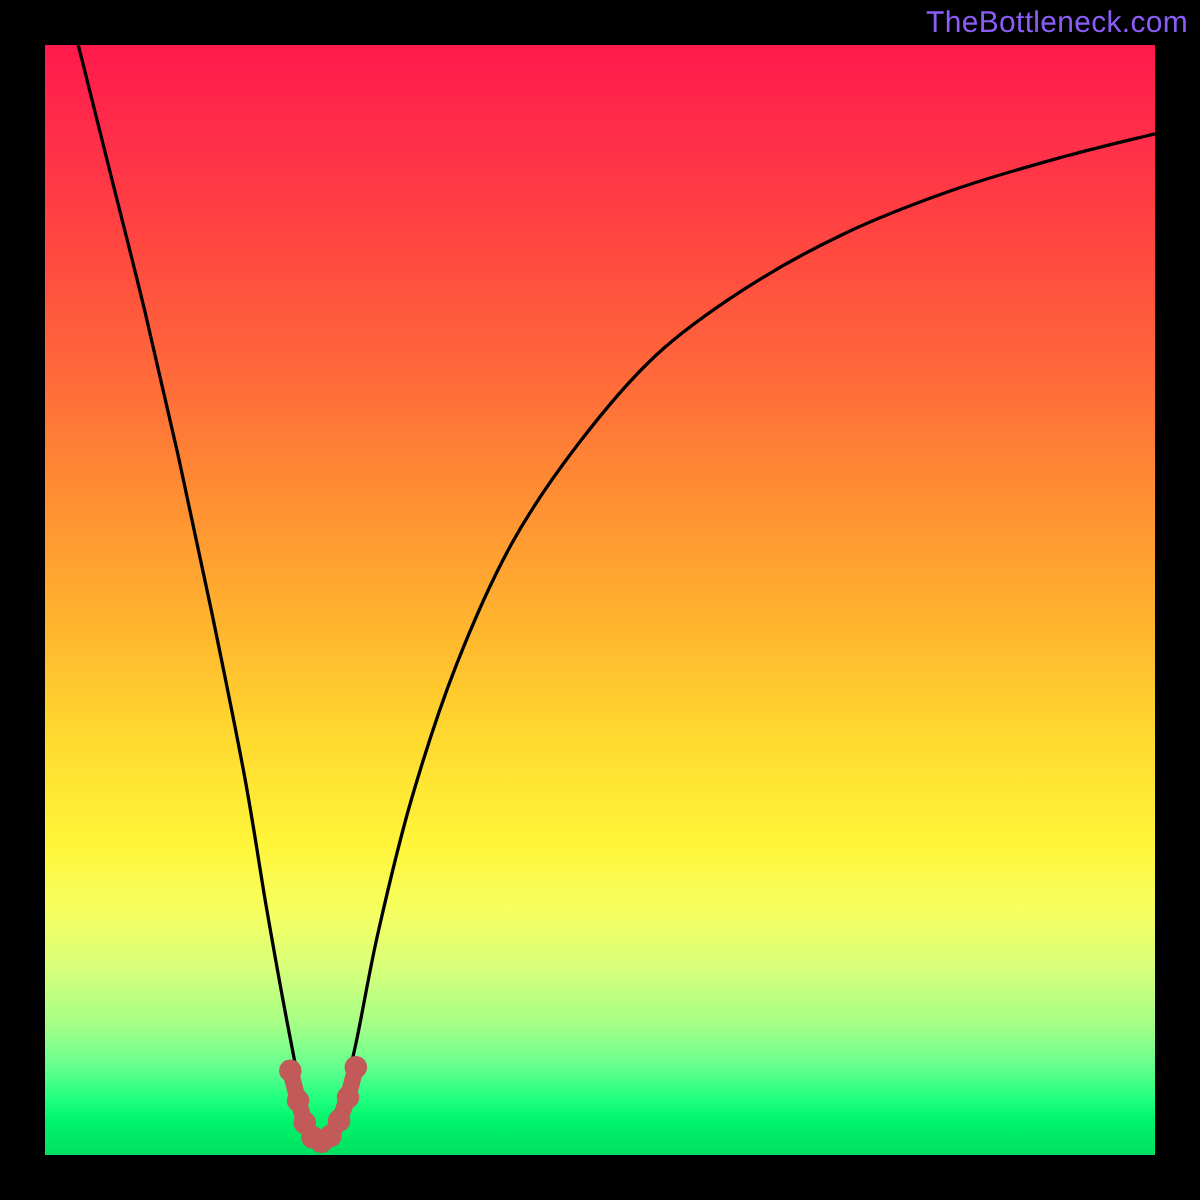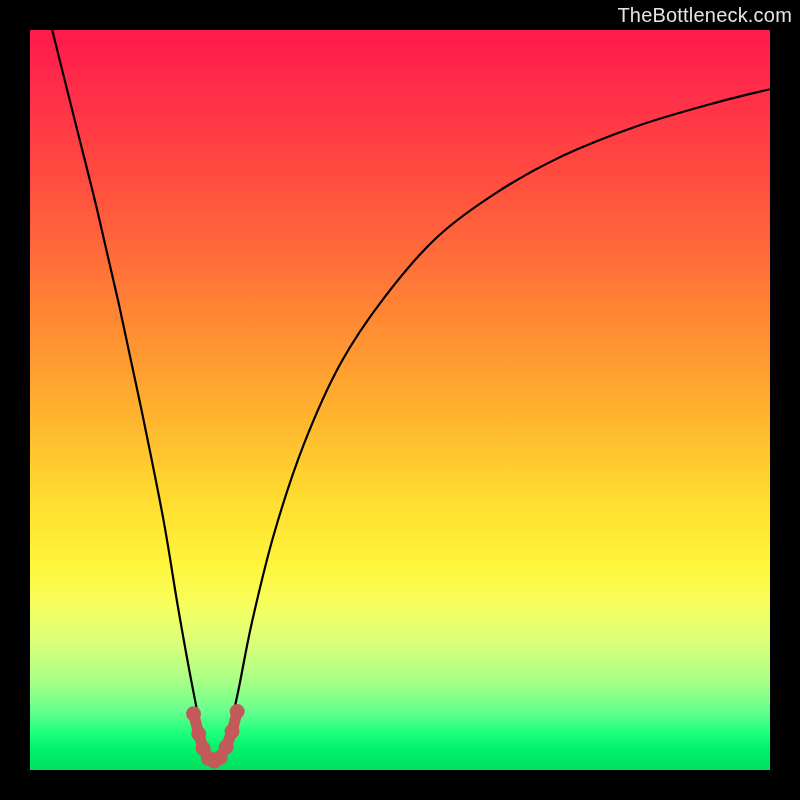--- a/index.html
+++ b/index.html
@@ -38,21 +38,21 @@
       #66ff8f 92%,
       #1fff7e 95%,
       #00f36b 97%,
       #00e060 100%
     );
   }
   .watermark {
     position: absolute;
     top: 4px;
     right: 8px;
-    color: #e5e5e5;
+    color: #8b5cf6;
     font-size: 20px;
     letter-spacing: 0.2px;
     z-index: 10;
   }
   svg.curve {
     position: absolute;
     inset: 0;
     width: 740px;
     height: 740px;
     overflow: visible;

